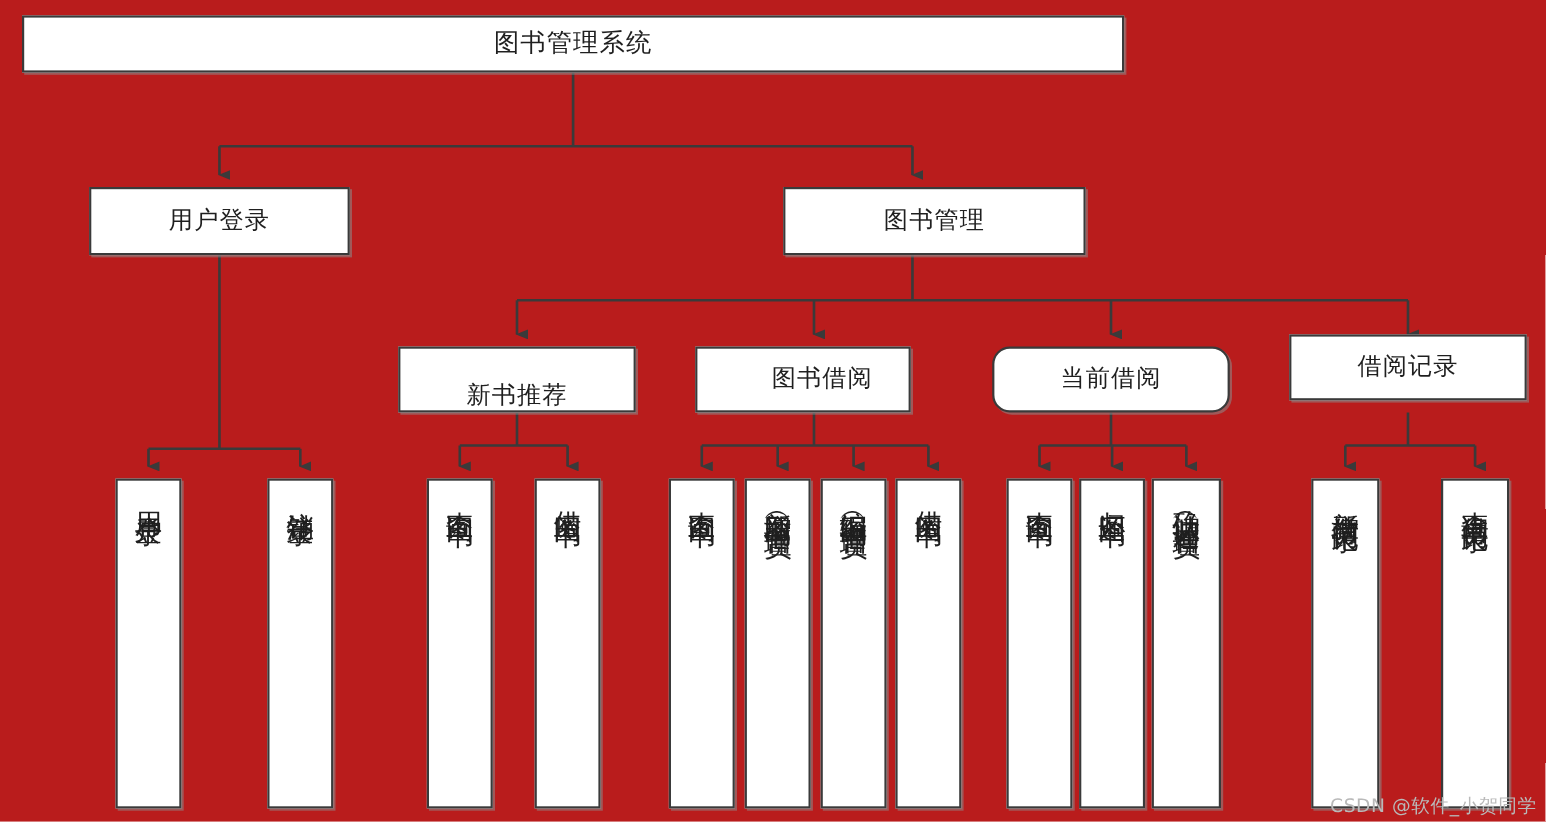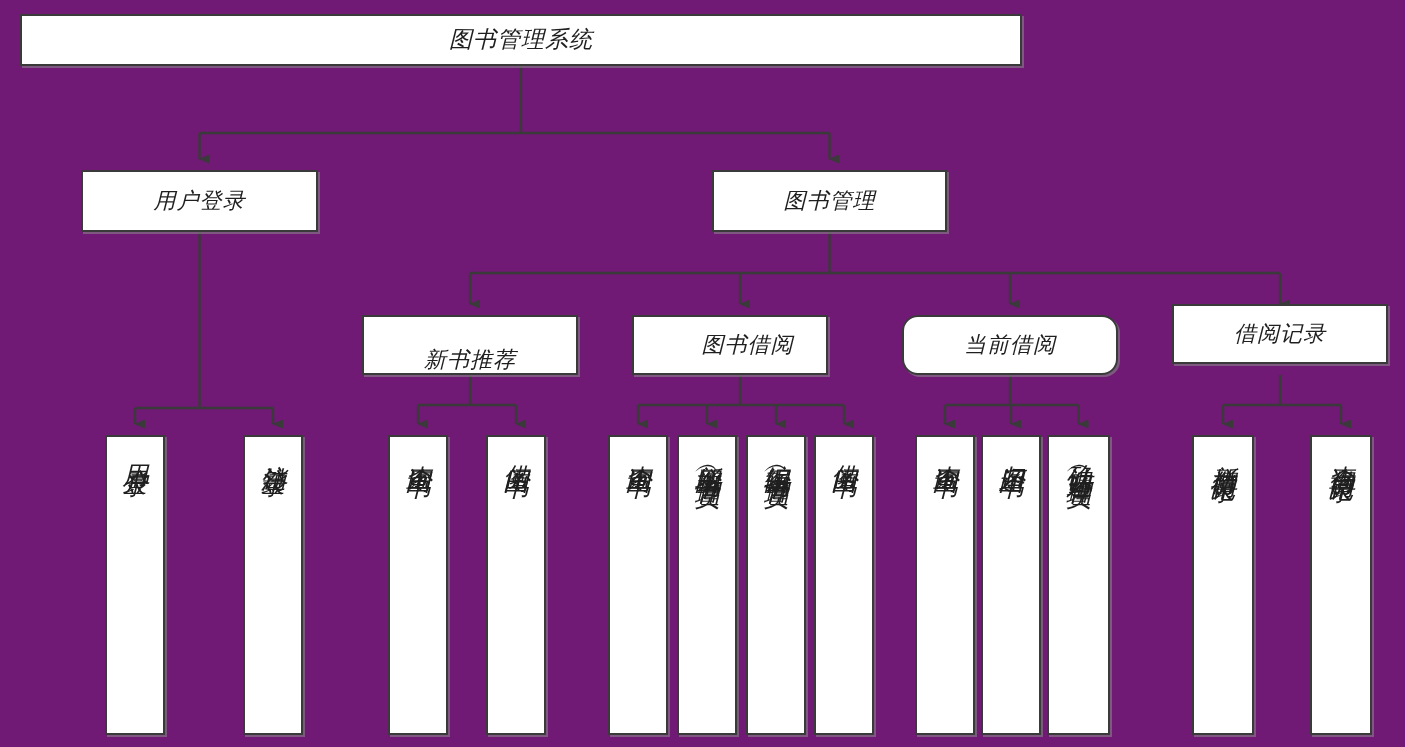--- a/index.html
+++ b/index.html
@@ -8,23 +8,22 @@
     padding: 0;
     background: #ffffff;
   }
   body {
     font-family: "DejaVu Sans", "Liberation Sans", sans-serif;
   }
   #diagram-root {
     position: relative;
     width: 1405px;
     height: 747px;
-    background: #701a75;
+    background: #b91c1c;
     overflow: hidden;
-    font-style: italic;
   }
   #edge-layer {
     position: absolute;
     left: 0;
     top: 0;
     width: 1405px;
     height: 747px;
     pointer-events: none;
   }
   .node {
@@ -128,21 +127,21 @@
       </g>
   </svg>
 
   <div id="node-layer">
       <div class="node horizontal root" style="left: 20px; top: 14px; width: 1002px; height: 52px;">
         <span class="node-label">图书管理系统</span>
       </div>
       <div class="node horizontal" style="left: 81px; top: 170px; width: 237px; height: 62px;">
         <span class="node-label">用户登录</span>
       </div>
-      <div class="node horizontal" style="left: 712px; top: 170px; width: 235px; height: 62px;">
+      <div class="node horizontal" style="left: 712px; top: 170px; width: 275px; height: 62px;">
         <span class="node-label">图书管理</span>
       </div>
       <div class="node horizontal" style="left: 362px; top: 315px; width: 216px; height: 60px; align-items: flex-end;">
         <span class="node-label">新书推荐</span>
       </div>
       <div class="node horizontal" style="left: 632px; top: 315px; width: 196px; height: 60px; padding-left: 35px;">
         <span class="node-label">图书借阅</span>
       </div>
       <div class="node horizontal" style="left: 902px; top: 315px; width: 216px; height: 60px; border-radius: 16px;">
         <span class="node-label">当前借阅</span>
@@ -184,13 +183,14 @@
         <span class="node-label">确认归还（管理员）</span>
       </div>
       <div class="node vertical" style="left: 1192px; top: 435px; width: 62px; height: 300px;">
         <span class="node-label">新增借阅记录</span>
       </div>
       <div class="node vertical" style="left: 1310px; top: 435px; width: 62px; height: 300px;">
         <span class="node-label">查询借阅记录</span>
       </div>
     </div>
 
+  <div id="watermark">CSDN @软件_小贺同学</div>
 </div>
 
 </body></html>

